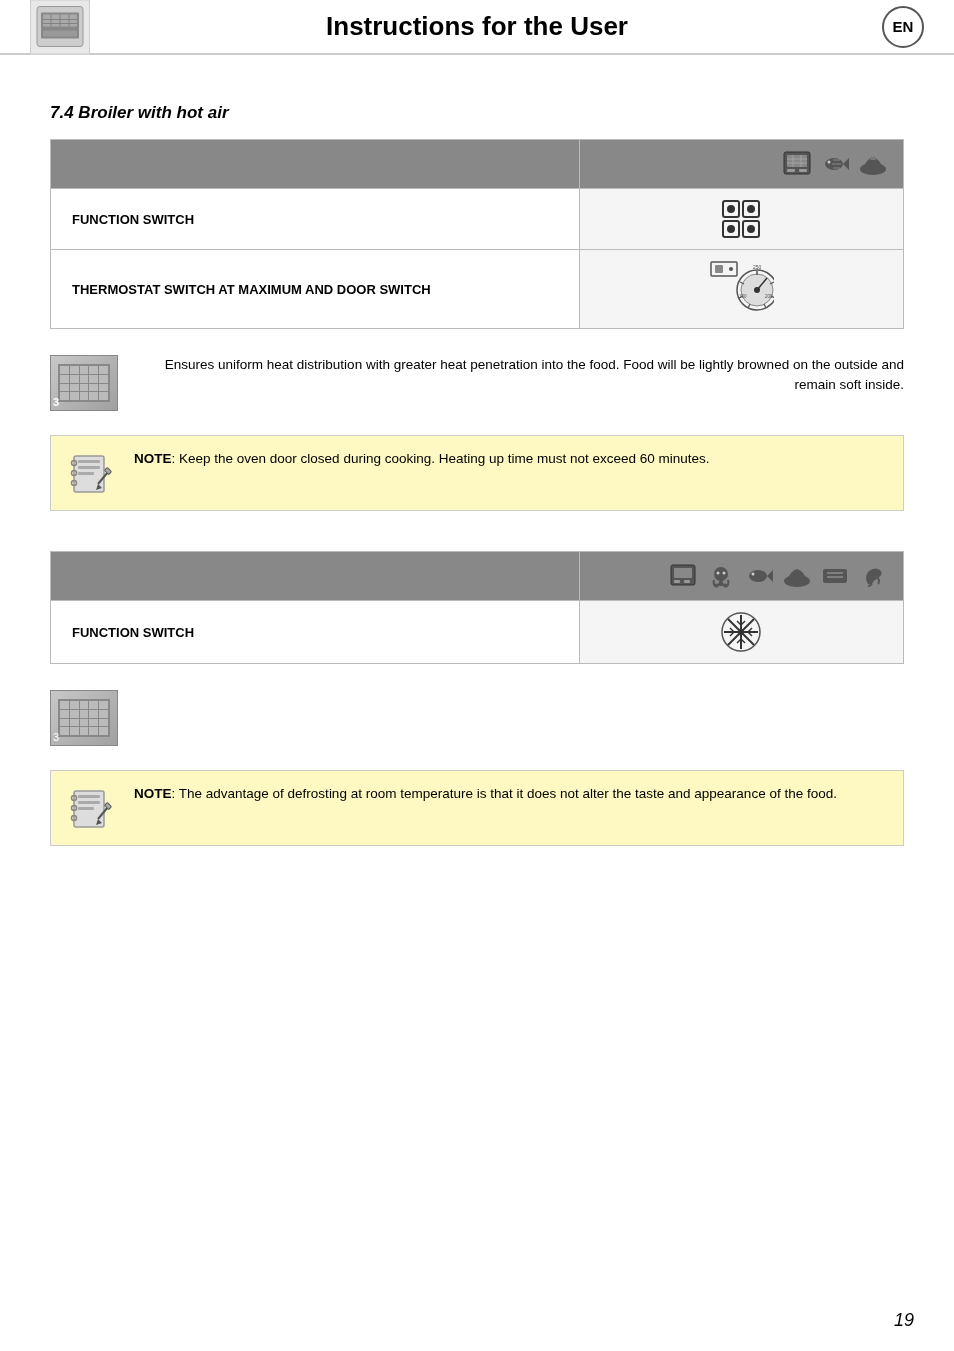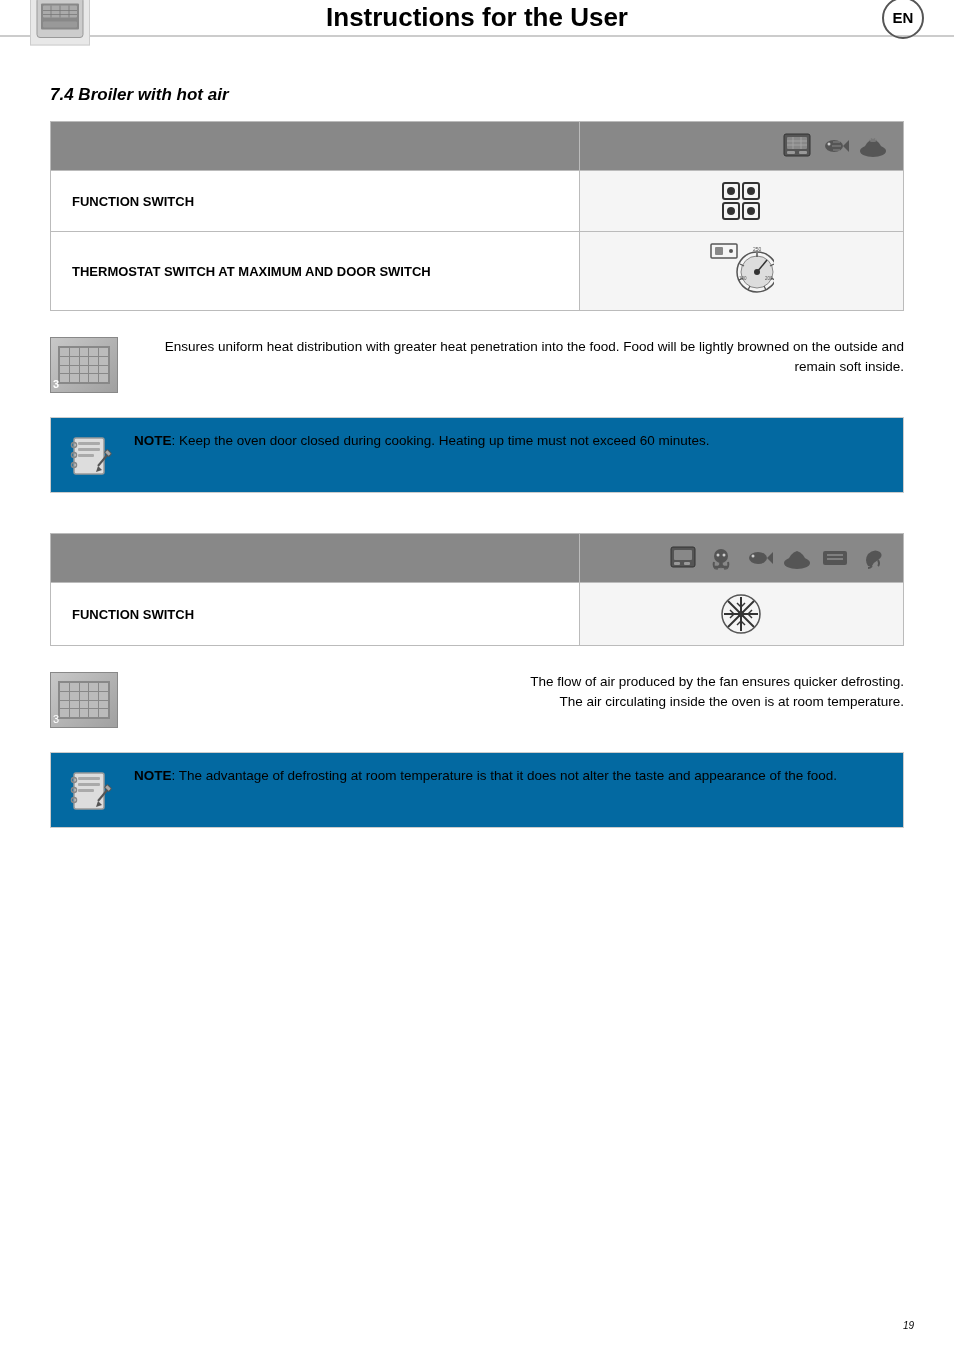--- a/index.html
+++ b/index.html
@@ -11,21 +11,21 @@
       font-size: 14px;
       color: #000;
       position: relative;
     }
 
     
     .header {
       display: flex;
       align-items: center;
       justify-content: center;
-      padding: 2px 30px;
+      padding: 11px 30px;
       border-bottom: 2px solid #ccc;
       position: relative;
     }
     .header-logo {
       position: absolute;
       left: 30px;
       top: 50%;
       transform: translateY(-50%);
       width: 60px;
       height: 55px;
@@ -139,21 +139,21 @@
     }
 
     
     .note-box {
       display: flex;
       align-items: flex-start;
       gap: 14px;
       border: 1px solid #ccc;
       padding: 12px 14px;
       margin-bottom: 20px;
-      background: #0369a1;
+      background: #fef9c3;
     }
     .note-icon {
       width: 55px;
       height: 50px;
       flex-shrink: 0;
       display: flex;
       align-items: center;
       justify-content: center;
       font-size: 26px;
     }
@@ -169,21 +169,21 @@
     
     .section-gap {
       height: 20px;
     }
 
     
     .page-number {
       position: absolute;
       bottom: 20px;
       right: 40px;
-      font-size: 10px;
+      font-size: 18px;
       font-style: italic;
     }
 
     
     .thermostat-icon {
       display: flex;
       flex-direction: column;
       align-items: center;
       justify-content: center;
       gap: 2px;
@@ -519,24 +519,20 @@
           <div class="oven-shelf"></div>
           <div class="oven-shelf"></div>
           <div class="oven-shelf"></div>
         <div class="oven-shelf"></div>
           <div class="oven-shelf"></div>
           <div class="oven-shelf"></div>
           <div class="oven-shelf"></div>
           <div class="oven-shelf"></div>
       </div>
       <span style="color:#fff;font-size:11px;position:absolute;left:2px;bottom:2px;">3</span>
-    </div>
-    <div class="info-box-text">
-      <p>The flow of air produced by the fan ensures quicker defrosting.</p>
-      <p>The air circulating inside the oven is at room temperature.</p>
     </div>
   </div>
 
   <div class="note-box">
     <div class="note-icon">
       <svg width="46" height="46" viewBox="0 0 46 46">
         <rect x="4" y="6" width="30" height="36" rx="2" fill="#ddd" stroke="#999" stroke-width="1.5"></rect>
         <rect x="8" y="10" width="22" height="3" rx="1" fill="#aaa"></rect>
         <rect x="8" y="16" width="22" height="3" rx="1" fill="#aaa"></rect>
         <rect x="8" y="22" width="16" height="3" rx="1" fill="#aaa"></rect>

